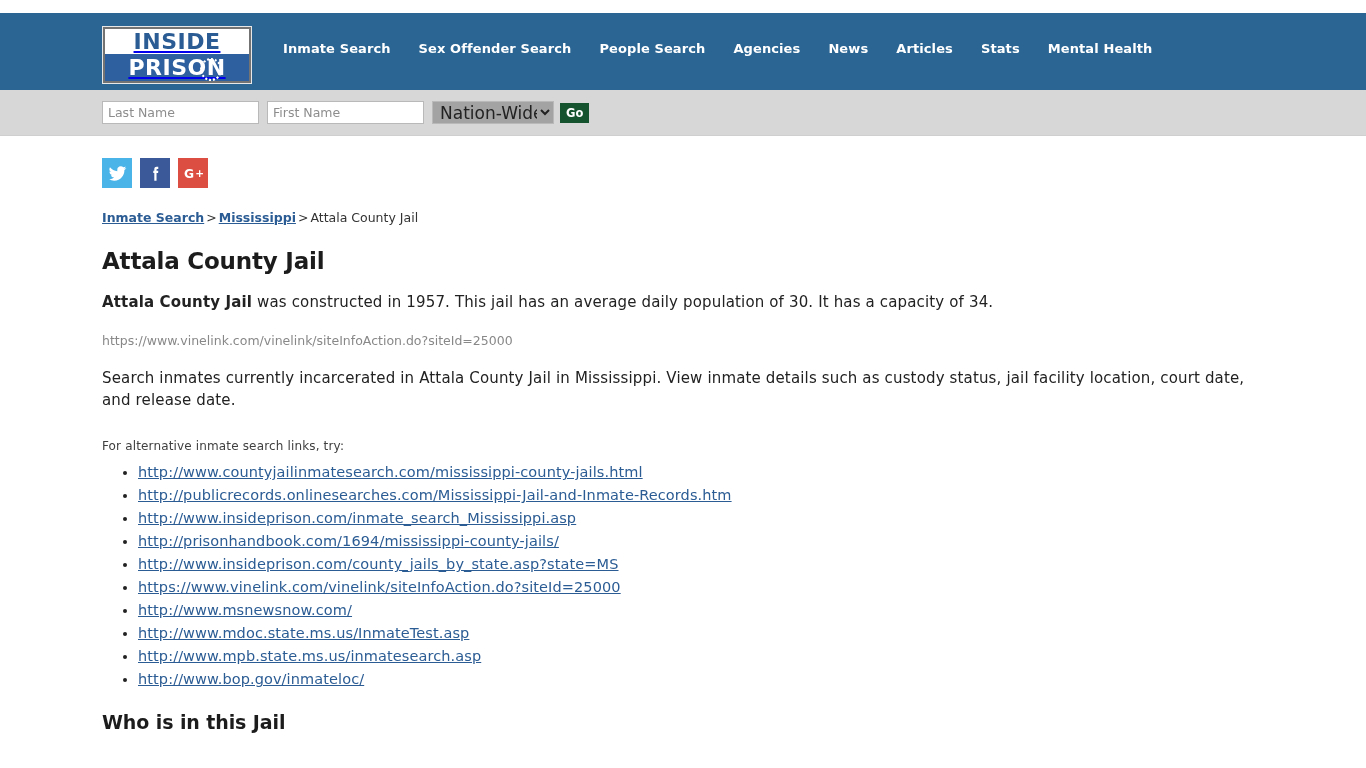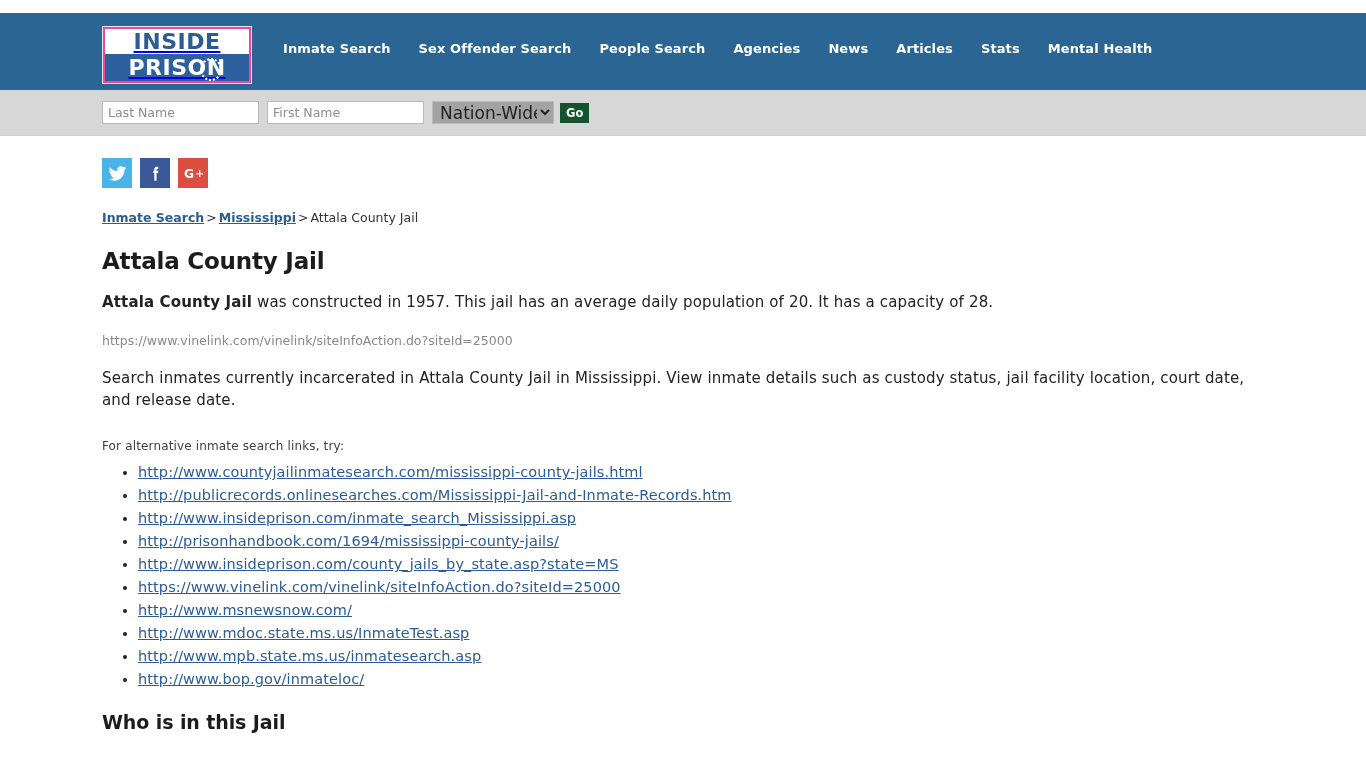--- a/index.html
+++ b/index.html
@@ -32,21 +32,21 @@
     width: 1366px;
     height: 77px;
     position: relative;
   }
   .logo {
     position: absolute;
     left: 102px;
     top: 13px;
     width: 150px;
     height: 58px;
-    background: #ec4899;
+    background: #737373;
     border: 1px solid #e8e8e8;
     box-sizing: border-box;
     padding: 2px;
   }
   .logo-top {
     height: 25px;
     background: #ffffff;
     display: flex;
     align-items: center;
     justify-content: center;
@@ -338,21 +338,21 @@
       </svg>
     </a>
   </div>
 
   <div class="breadcrumb">
     <a href="#">Inmate Search</a><span class="sep">&gt;</span><a href="#">Mississippi</a><span class="sep">&gt;</span><span class="current">Attala County Jail</span>
   </div>
 
   <h1 class="page-title">Attala County Jail</h1>
 
-  <p class="intro"><b>Attala County Jail</b><span> was constructed in 1957. This jail has an average daily population of 20. It has a capacity of 28.</span></p>
+  <p class="intro"><b>Attala County Jail</b><span> was constructed in 1957. This jail has an average daily population of 30. It has a capacity of 34.</span></p>
 
 
   <div class="url-line">https://www.vinelink.com/vinelink/siteInfoAction.do?siteId=25000</div>
 
   <p class="desc">Search inmates currently incarcerated in Attala County Jail in Mississippi. View inmate details such as custody status, jail facility location, court date, and release date.</p>
 
   <p class="alt-intro">For alternative inmate search links, try:</p>
 
   <ul class="links">
     <li><a href="#">http://www.countyjailinmatesearch.com/mississippi-county-jails.html</a></li>

